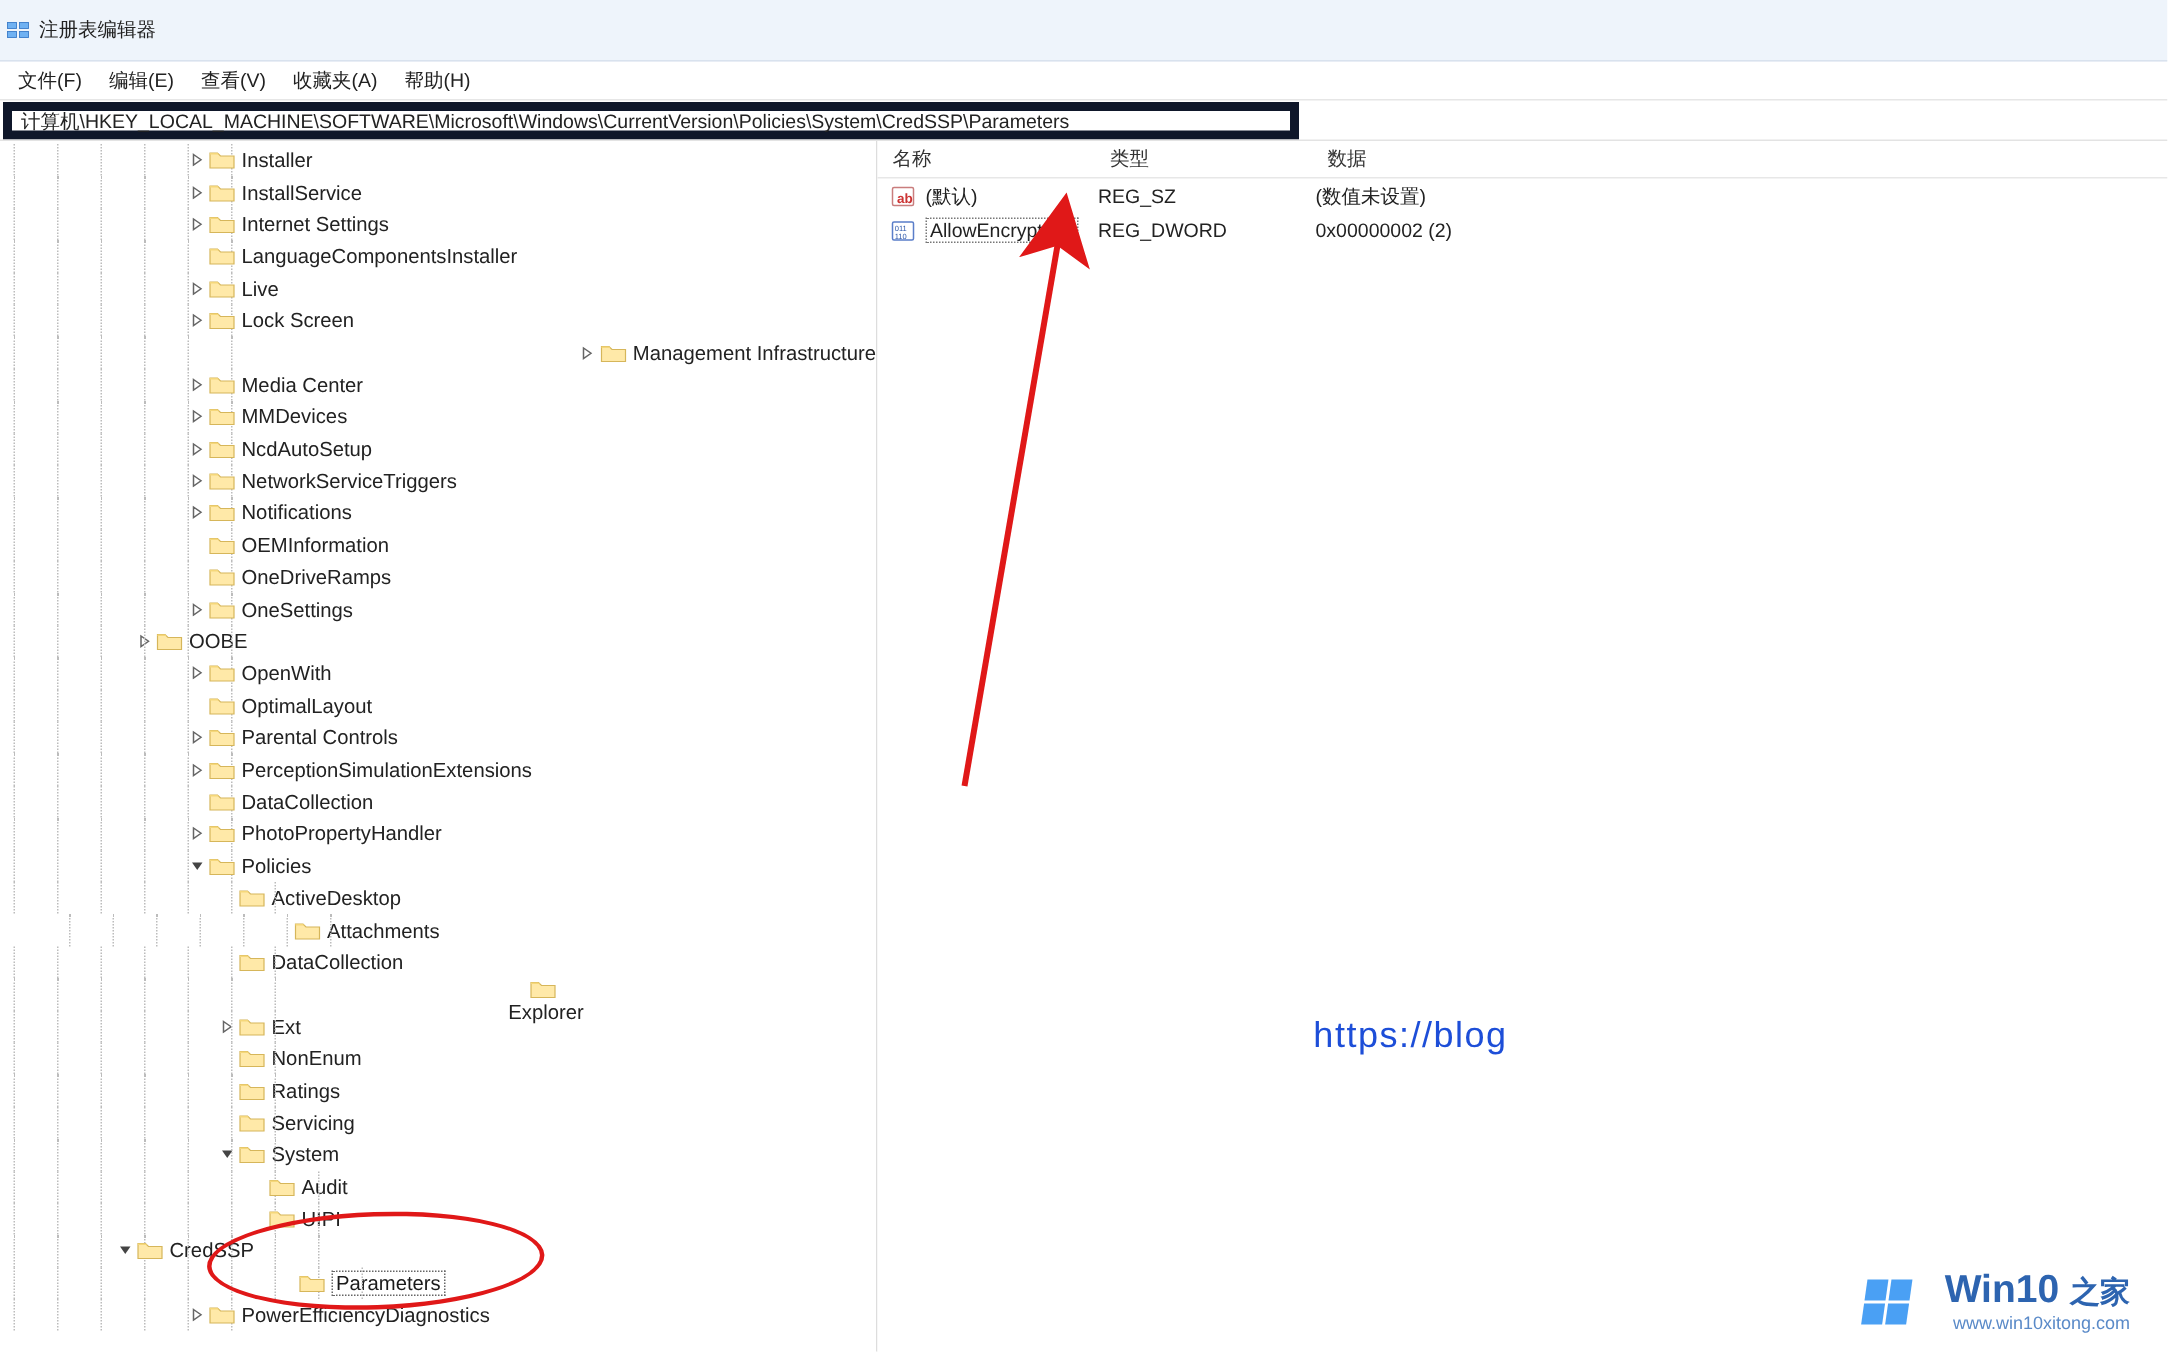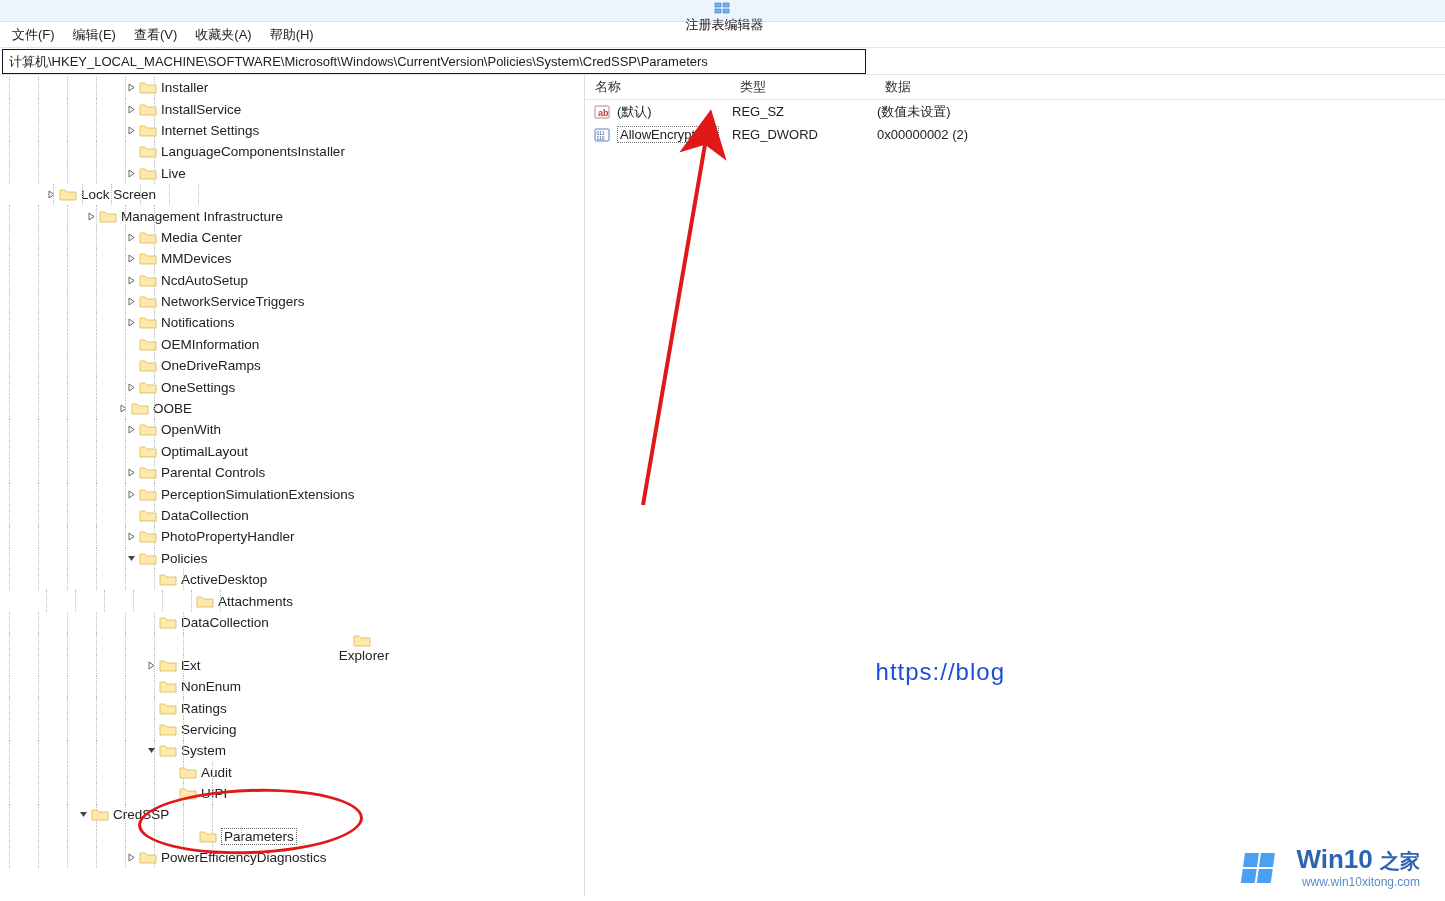--- a/index.html
+++ b/index.html
@@ -7,49 +7,48 @@
   font-family: "Microsoft YaHei", "Segoe UI", Tahoma, sans-serif;
   font-size: 13px;
   background: #fff;
   color: #222;
   width: 1445px;
   height: 901px;
   overflow: hidden;
   position: relative;
 }
 .titlebar {
-  height: 22px;
+  height: 41px;
   background: #eef4fb;
   border-bottom: 1px solid #d9e2ee;
   display: flex;
   align-items: center;
   padding-left: 4px;
   font-size: 13px;
-  flex-direction: column;
 }
 .titlebar .app-icon {
   width: 16px; height: 16px; margin-right: 6px;
   display: inline-flex; align-items: center; justify-content: center;
 }
 .menubar {
   height: 26px;
   display: flex;
   align-items: center;
   padding-left: 12px;
   gap: 18px;
   border-bottom: 1px solid #e6e6e6;
 }
 .menubar .menu-item {
   font-size: 13px;
   color: #222;
   cursor: default;
 }
 .addressbar {
   height: 25px;
-  border: 1px solid #0f172a;
+  border: 6px solid #0f172a;
   margin: 1px 579px 0 2px;
   display: flex;
   align-items: center;
   padding: 0 6px;
   font-size: 13px;
   background: #fff;
 }
 .main {
   display: flex;
   height: calc(901px - 26px - 26px - 27px);
@@ -271,21 +270,21 @@
             </svg>
           </span>
           <span class="folder-icon">
             <svg width="18" height="15" viewBox="0 0 18 15">
               <path d="M1 3 L6 3 L8 5 L17 5 L17 13 L1 13 Z" fill="#ffe9a8" stroke="#d6b65a" stroke-width="0.8"></path>
               <path d="M1 3 L6 3 L7 4 L1 4 Z" fill="#f5d77a"></path>
             </svg>
           </span>
           <span class="label">Live</span>
         </div>
-        <div class="row" style=" margin-left: 44px;">
+        <div class="row" style="padding-left: 124px;">
           <div class="guides">
             <div class="guide"></div>
             <div class="guide"></div>
             <div class="guide"></div>
             <div class="guide"></div>
             <div class="guide"></div>
             <div class="guide"></div>
           </div>
           <span class="expander">
             <svg width="9" height="9">
@@ -293,21 +292,21 @@
             </svg>
           </span>
           <span class="folder-icon">
             <svg width="18" height="15" viewBox="0 0 18 15">
               <path d="M1 3 L6 3 L8 5 L17 5 L17 13 L1 13 Z" fill="#ffe9a8" stroke="#d6b65a" stroke-width="0.8"></path>
               <path d="M1 3 L6 3 L7 4 L1 4 Z" fill="#f5d77a"></path>
             </svg>
           </span>
           <span class="label">Lock Screen</span>
         </div>
-        <div class="row" style="padding-left: 84px;">
+        <div class="row" style="padding-left: 84px; justify-content: flex-end;">
           <div class="guides">
             <div class="guide"></div>
             <div class="guide"></div>
             <div class="guide"></div>
             <div class="guide"></div>
             <div class="guide"></div>
             <div class="guide"></div>
           </div>
           <span class="expander">
             <svg width="9" height="9">
@@ -483,21 +482,21 @@
             </svg>
           </span>
           <span class="folder-icon">
             <svg width="18" height="15" viewBox="0 0 18 15">
               <path d="M1 3 L6 3 L8 5 L17 5 L17 13 L1 13 Z" fill="#ffe9a8" stroke="#d6b65a" stroke-width="0.8"></path>
               <path d="M1 3 L6 3 L7 4 L1 4 Z" fill="#f5d77a"></path>
             </svg>
           </span>
           <span class="label">OneSettings</span>
         </div>
-        <div class="row" style="padding-left: 116px;">
+        <div class="row" style="padding-left: 89px;">
           <div class="guides">
             <div class="guide"></div>
             <div class="guide"></div>
             <div class="guide"></div>
             <div class="guide"></div>
             <div class="guide"></div>
             <div class="guide"></div>
           </div>
           <span class="expander">
             <svg width="9" height="9">

